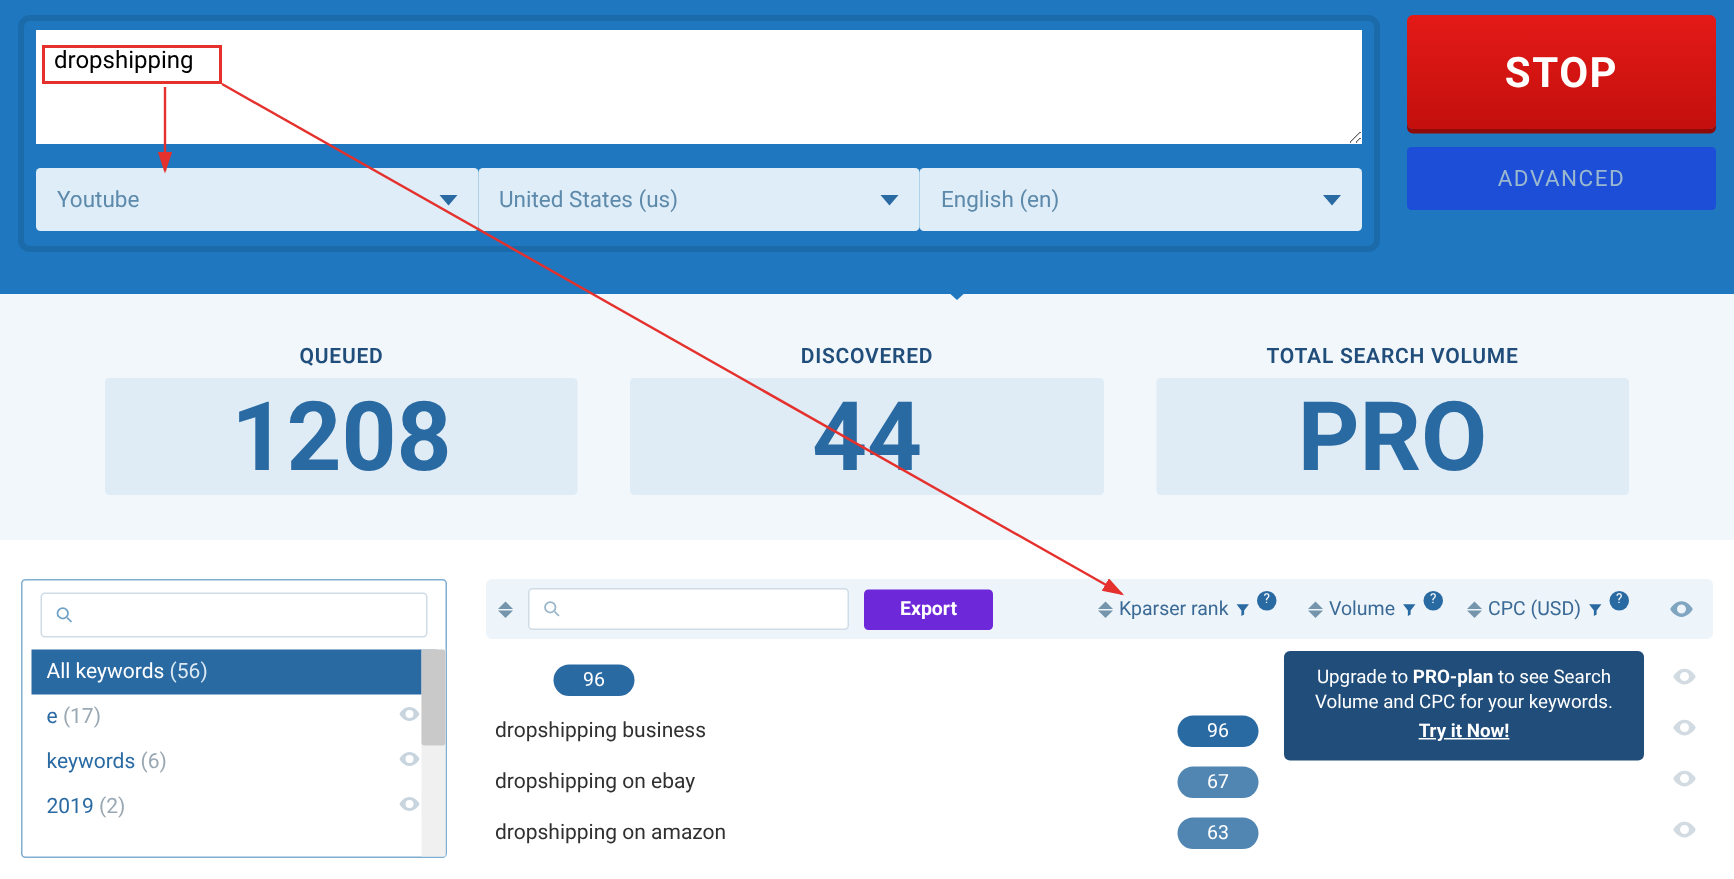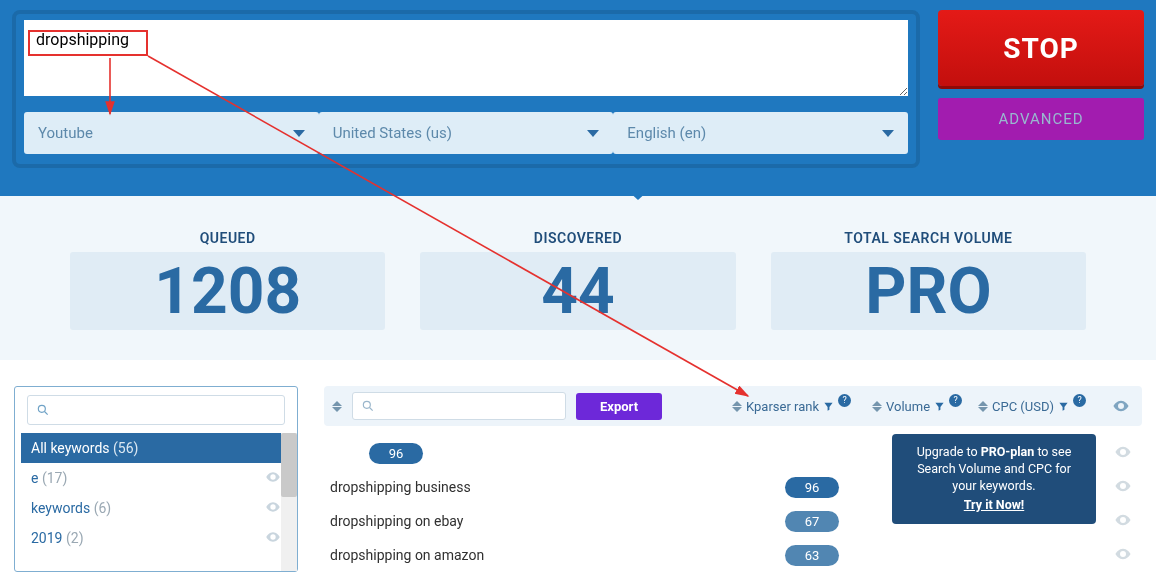--- a/index.html
+++ b/index.html
@@ -8,21 +8,21 @@
   .topbar { background: #1f78bf; padding: 10px 12px 12px 12px; display: flex; gap: 18px; align-items: flex-start; }
   .topbar-left { flex: 1; background: #1f78bf; border: 4px solid #1b6aa9; border-radius: 8px; padding: 6px 8px 10px 8px; }
   .query-box { width: 100%; height: 76px; background: #fff; border: none; resize: both; font-size: 16px; padding: 10px 12px; font-family: inherit; outline: none; }
   .query-highlight { position: absolute; left: 28px; top: 30px; width: 120px; height: 26px; border: 2px solid #e5312e; pointer-events: none; z-index: 50; }
   .selects-row { display: flex; margin-top: 12px; }
   .select { flex: 1; background: #deedf7; color: #5d89ab; height: 42px; border-radius: 3px; display: flex; align-items: center; justify-content: space-between; padding: 0 14px; font-size: 15px; cursor: pointer; }
   .select .arrow { width: 0; height: 0; border-left: 6px solid transparent; border-right: 6px solid transparent; border-top: 7px solid #2a6aa3; }
 
   .topbar-right { width: 206px; display: flex; flex-direction: column; gap: 12px; }
   .stop-btn { height: 76px; background: linear-gradient(#e41a17, #c30f0d); color: #fff; font-size: 28px; font-weight: 700; display: flex; align-items: center; justify-content: center; border-radius: 4px; cursor: pointer; letter-spacing: 1px; box-shadow: 0 3px 0 #8e0a08; }
-  .advanced-btn { height: 42px; background: #a21caf; color: #99b8cf; font-size: 15px; display: flex; align-items: center; justify-content: center; border-radius: 3px; cursor: pointer; letter-spacing: 1px; }
+  .advanced-btn { height: 42px; background: #1d4ed8; color: #99b8cf; font-size: 15px; display: flex; align-items: center; justify-content: center; border-radius: 3px; cursor: pointer; letter-spacing: 1px; }
 
   .blue-strip { height: 16px; background: #1f78bf; position: relative; }
   .nib { position: absolute; left: 616px; top: 0; width: 0; height: 0; border-left: 22px solid transparent; border-right: 22px solid transparent; border-top: 20px solid #1f78bf; }
 
   .stats-wrap { background: #f1f7fb; padding: 34px 70px 30px 70px; display: flex; gap: 35px; }
   .stat { flex: 1; text-align: center; }
   .stat-label { color: #204d7a; font-weight: 600; font-size: 14px; letter-spacing: .5px; margin-bottom: 6px; }
   .stat-value { background: #e0ecf5; color: #2a6aa3; font-size: 64px; font-weight: 700; height: 78px; display: flex; align-items: center; justify-content: center; border-radius: 3px; }
 
   .white-gap { height: 26px; background: #fff; }
@@ -62,21 +62,21 @@
 
   .rows { margin-top: 10px; position: relative; }
   .row { display: flex; align-items: center; height: 34px; padding: 0 6px; font-size: 14px; color: #303030; }
   .row .kw { flex: 0 0 416px; }
   .row .rank { flex: 0 0 132px; display: flex; justify-content: center; }
   .pill { background: #2a6aa3; color: #fff; border-radius: 14px; padding: 3px 20px; font-size: 13px; min-width: 54px; text-align: center; }
   .pill.mid { background: #5186b2; }
   .row .gap { flex: 1; }
   .row .eye { color: #d2dbe1; width: 26px; text-align: center; }
 
-  .upgrade { position: absolute; right: 46px; top: -2px; width: 204px; background: #204d7a; color: #fff; font-size: 12.5px; text-align: center; padding: 10px 12px; border-radius: 4px; line-height: 1.35; z-index: 5; }
+  .upgrade { position: absolute; right: 46px; top: -2px; width: 240px; background: #204d7a; color: #fff; font-size: 12.5px; text-align: center; padding: 10px 12px; border-radius: 4px; line-height: 1.35; z-index: 5; }
   .upgrade .try { text-decoration: underline; font-weight: 700; cursor: pointer; display: block; margin-top: 2px; }
 
   svg.arrow-anno { position: absolute; left: 0; top: 0; width: 1156px; height: 586px; pointer-events: none; z-index: 60; }
 </style>
 </head>
 <body>
 
 <div class="topbar">
   <div class="topbar-left">
     <textarea class="query-box" style="">dropshipping</textarea>

